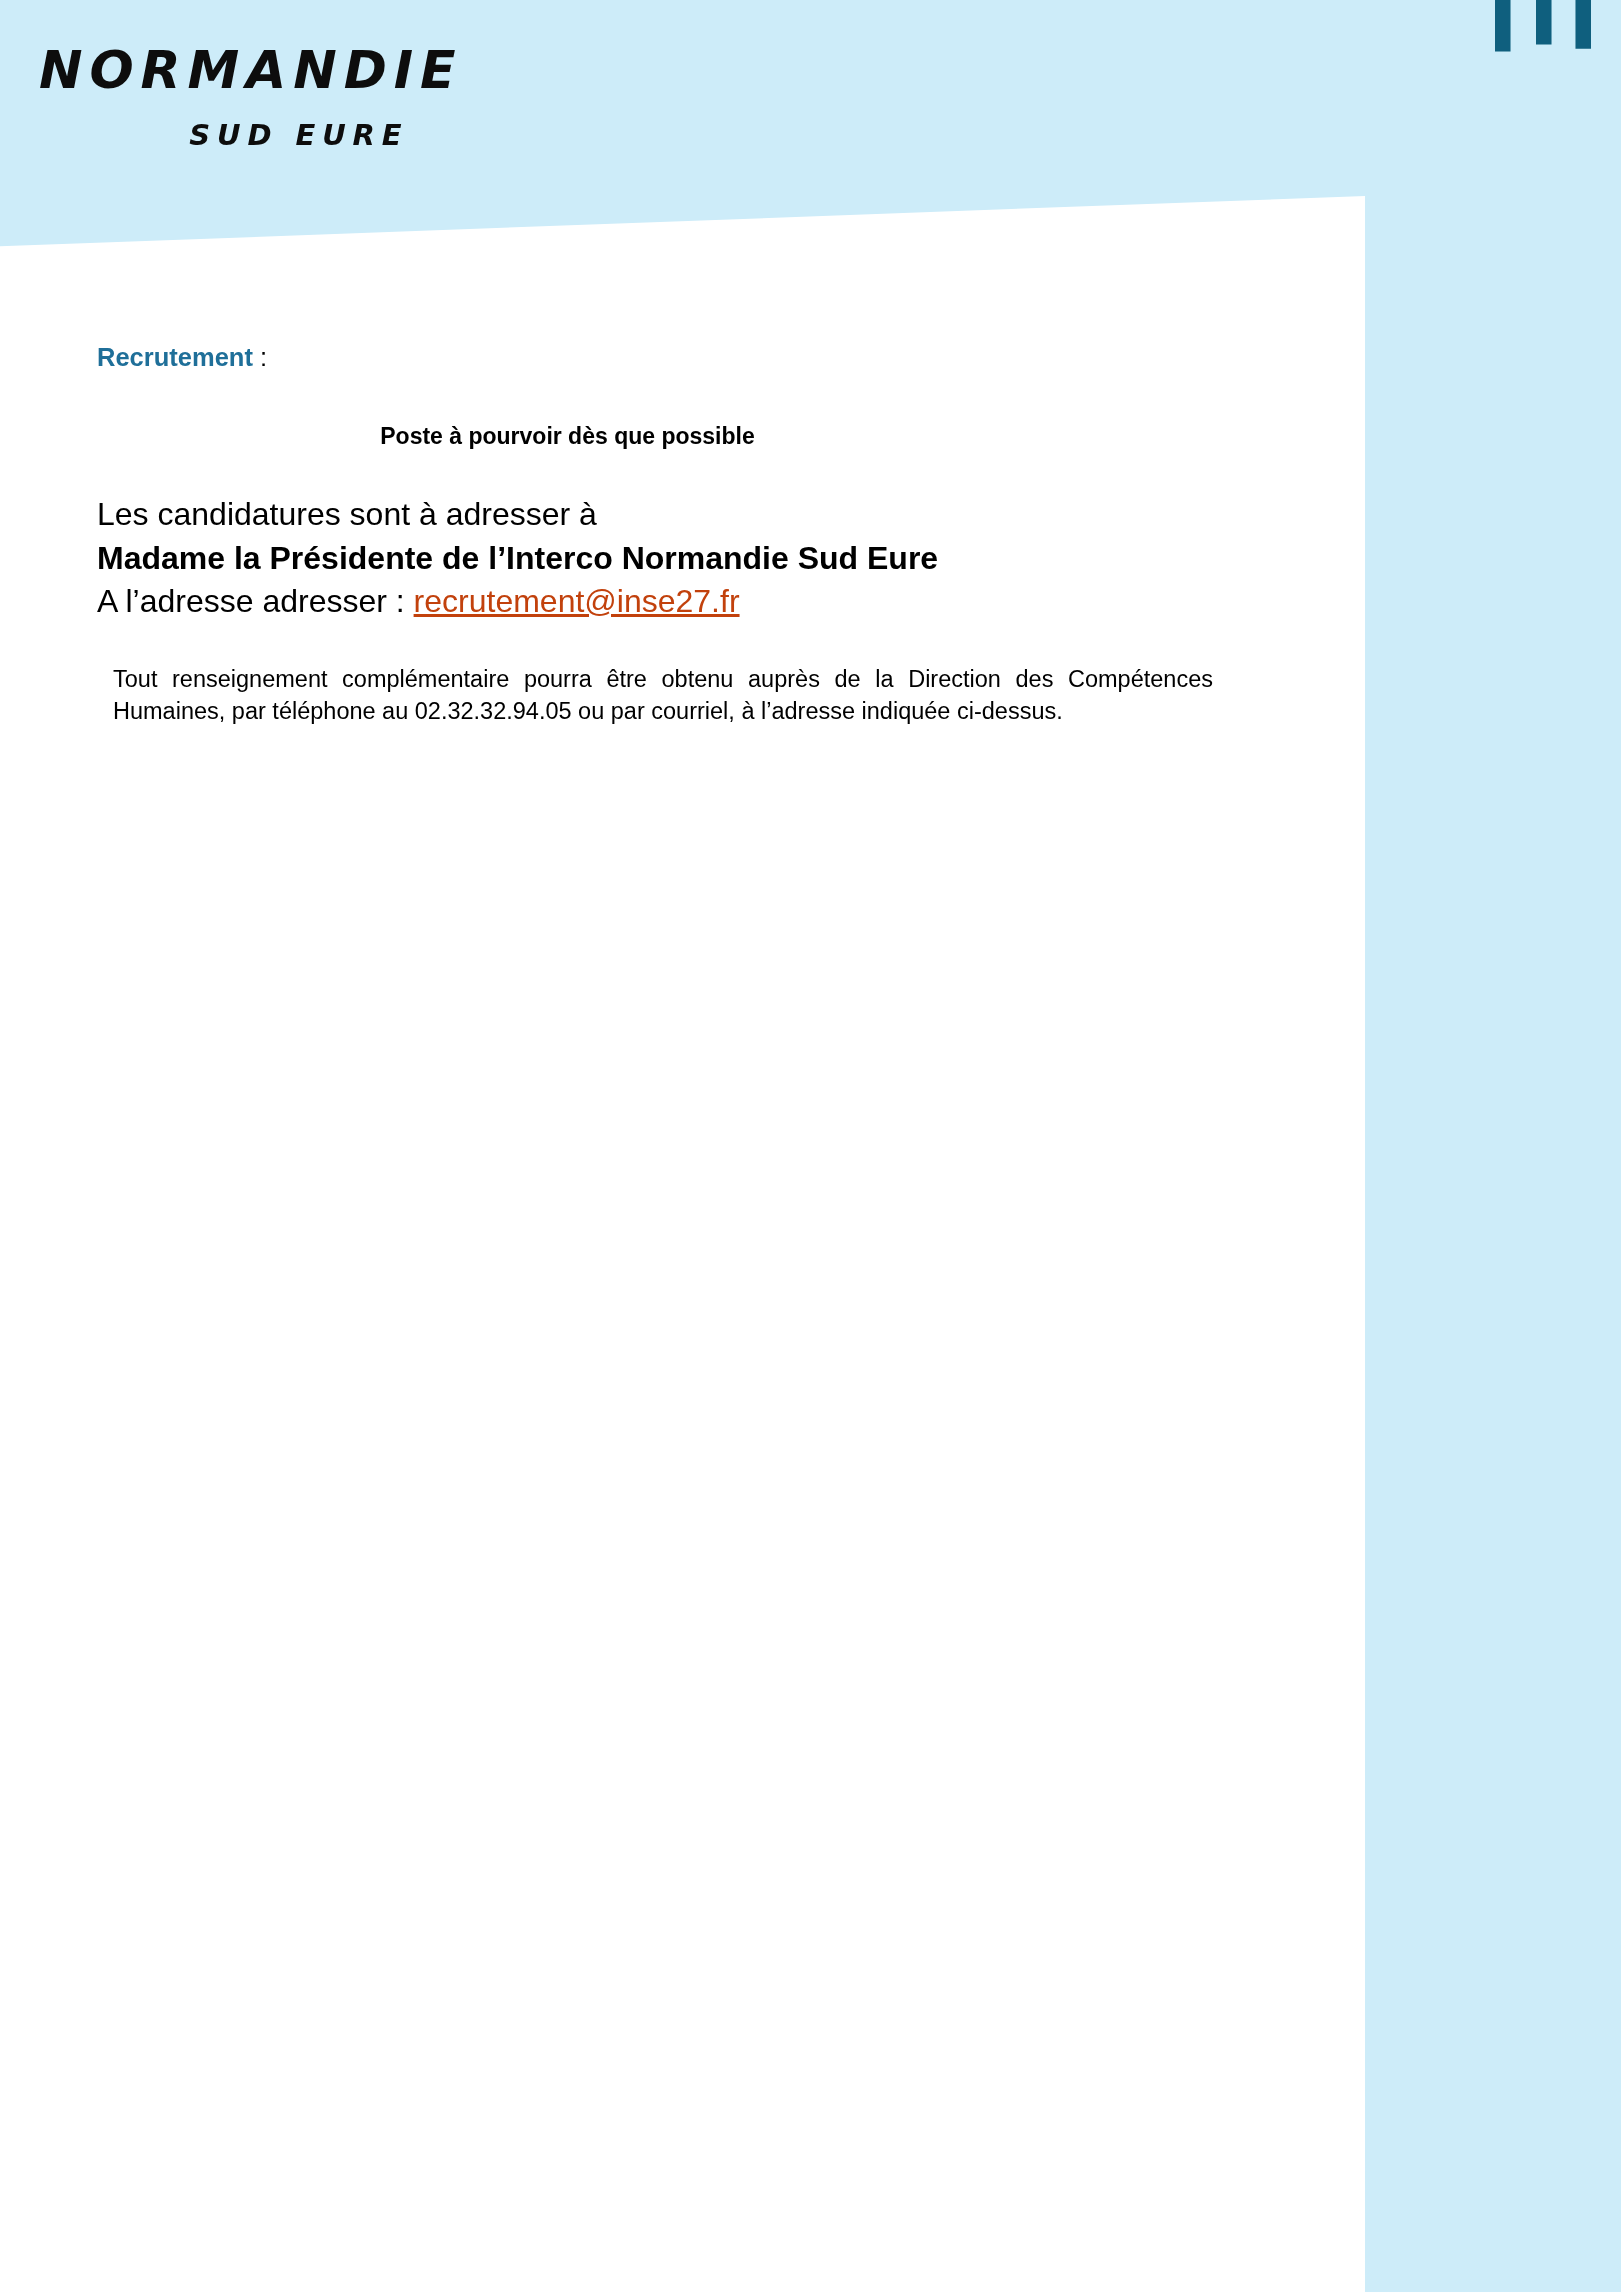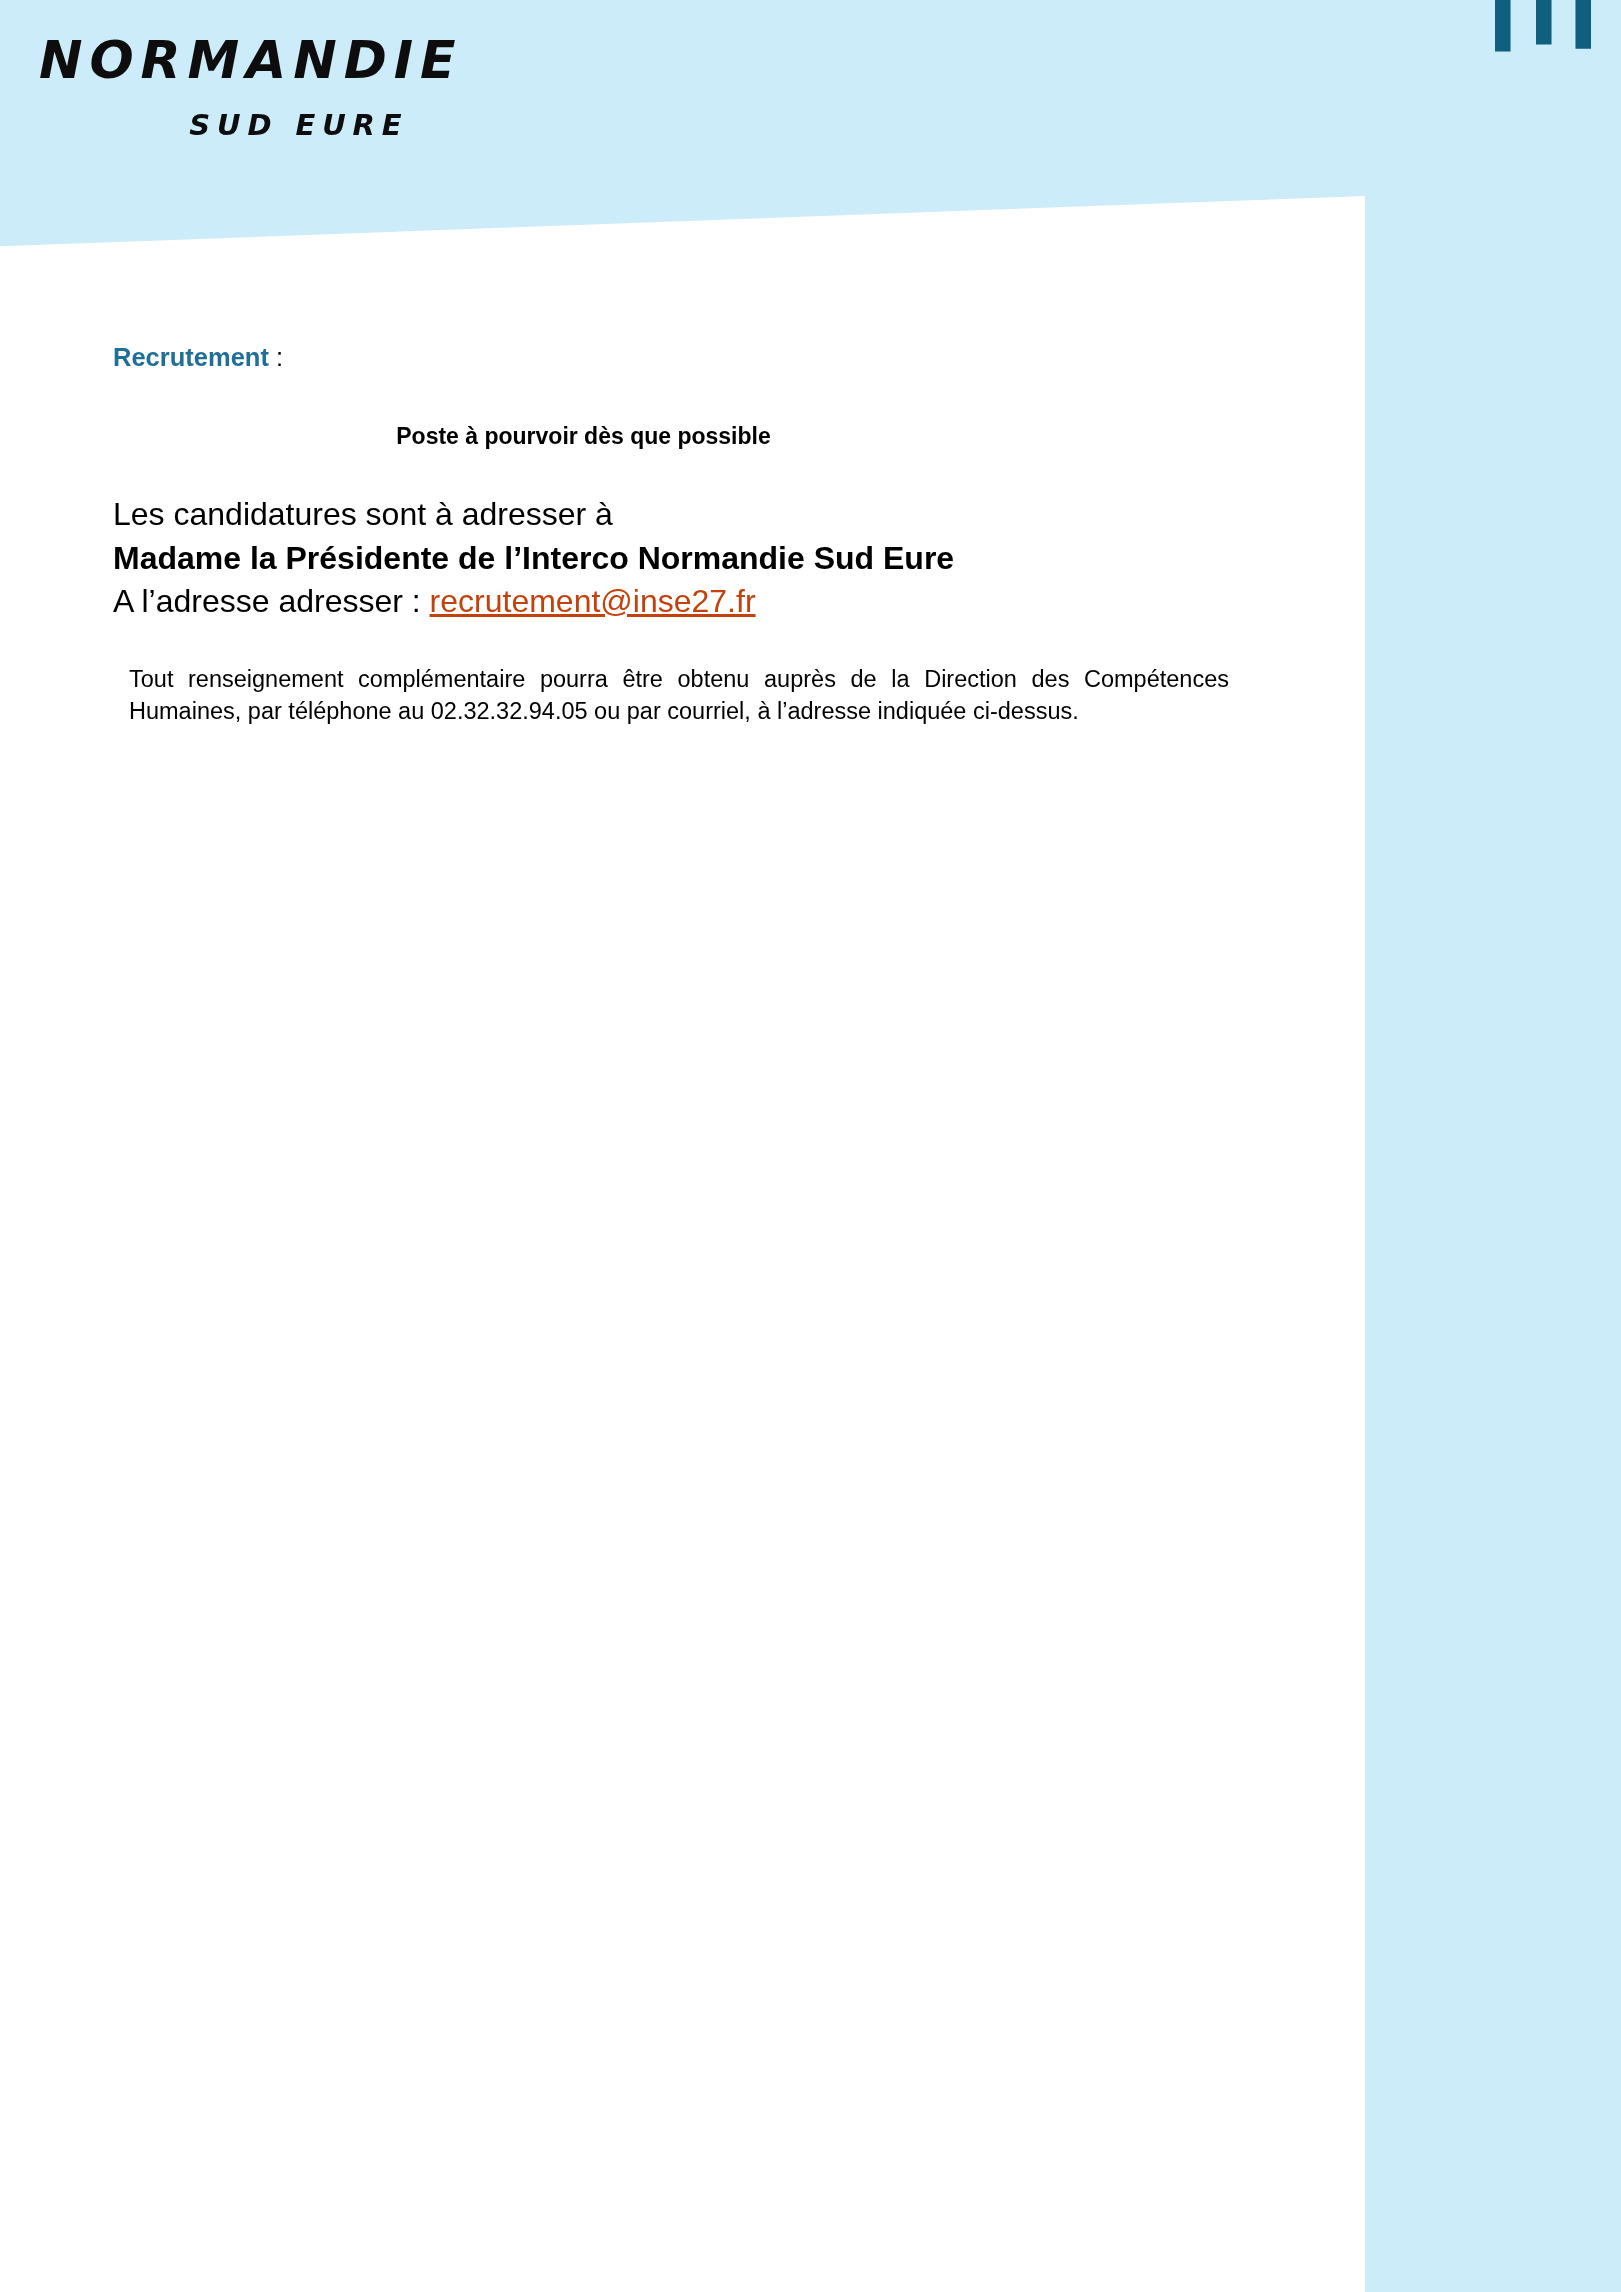--- a/index.html
+++ b/index.html
@@ -45,21 +45,21 @@
     top: 0;
     width: 256px;
     height: 2293px;
     background: #cdecf9;
   }
 
   
   .logo {
     position: absolute;
     left: 39px;
-    top: 33px;
+    top: 43px;
     width: 510px;
     user-select: none;
   }
   .logo-main {
     font-family: "DejaVu Sans", sans-serif;
     font-style: italic;
     font-weight: 700;
     font-size: 52px;
     letter-spacing: 6.9px;
     color: #0d0d0d;
@@ -92,21 +92,21 @@
     font-size: 139px;
     letter-spacing: 2px;
     color: #0f5f7e;
     white-space: nowrap;
     user-select: none;
   }
 
   
   .content {
     position: absolute;
-    left: 113px;
+    left: 97px;
     top: 343px;
     width: 1098px;
   }
 
   .label-recrutement {
     font-size: 25.5px;
     font-weight: 700;
     color: #1f6f99;
     margin: 0 0 0 0;
   }

